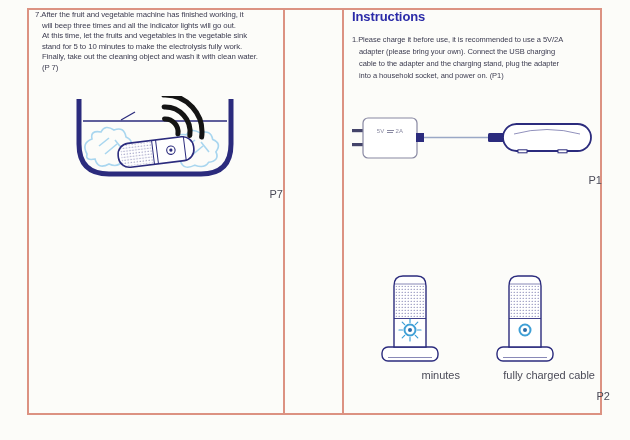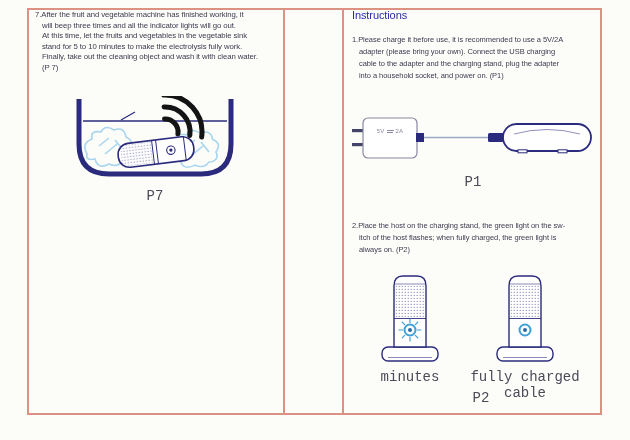--- a/index.html
+++ b/index.html
@@ -16,23 +16,23 @@
   .step-text{
     position:absolute;white-space:pre-line;padding-left:7px;text-indent:-7px;
     color:#3c3c50;
   }
   .left-step{left:35px;top:10px;width:254px;font-size:7.8px;line-height:10.5px;letter-spacing:-0.1px;}
   .right-step{font-size:7.5px;line-height:12px;letter-spacing:-0.05px;}
   .step1{left:352px;top:34px;width:250px;}
   .step2{left:352px;top:220px;width:250px;}
 
   .heading{
-    position:absolute;left:352px;top:9px;font-size:11px;font-weight:normal;color:#2b2ba8;letter-spacing:-0.1px;
-  }
-  .caption{position:absolute;font-size:14px;color:#4b4b58;text-align:center;font-family:Liberation Mono, monospace;}
+    position:absolute;left:352px;top:9px;font-size:13px;font-weight:bold;color:#2b2ba8;letter-spacing:-0.1px;
+  }
+  .caption{position:absolute;font-size:11px;color:#4b4b58;text-align:right;}
   .cap-p7{left:27px;width:256px;top:188px;}
   .cap-p1{left:344px;width:258px;top:174px;}
   .cap-p2{left:352px;width:258px;top:390px;}
   .cap-charging{left:360px;width:100px;top:369px;}
   .cap-full{left:455px;width:140px;top:369px;}
   .page-num{position:absolute;top:419px;font-size:9px;color:#4a4a4a;text-align:center;}
   .num-left{left:27px;width:256px;}
   .num-right{left:344px;width:258px;}
 
   .fig{position:absolute;}
@@ -132,23 +132,20 @@
       <rect x="206" y="37.8" width="9" height="3" fill="#ffffff" stroke="#2b2b7d" stroke-width="1"></rect>
     </g>
   </svg>
   <div class="adapter-label">
     <span>5V</span>
     <span class="dc-symbol"></span>
     <span>2A</span>
   </div>
   <div class="caption cap-p1">P1</div>
 
-  <div class="step-text right-step step2">2.Place the host on the charging stand, the green light on the sw-
-itch of the host flashes; when fully charged, the green light is
-always on. (P2)</div>
 
   <svg class="fig fig-dev-a" viewBox="0 0 66 96">
     <defs>
       <pattern id="meshB" width="3" height="3" patternUnits="userSpaceOnUse">
         <circle cx="1.2" cy="1.2" r="0.55" fill="#2b2b7d" opacity="0.8"></circle>
       </pattern>
     </defs>
     <g>
       <rect x="5" y="74" width="56" height="14" rx="6" fill="#ffffff" stroke="#2b2b7d" stroke-width="1.4"></rect>
       <path d="M11,84.5 H55" stroke="#2b2b7d" stroke-width="0.8" fill="none" opacity="0.7"></path>

